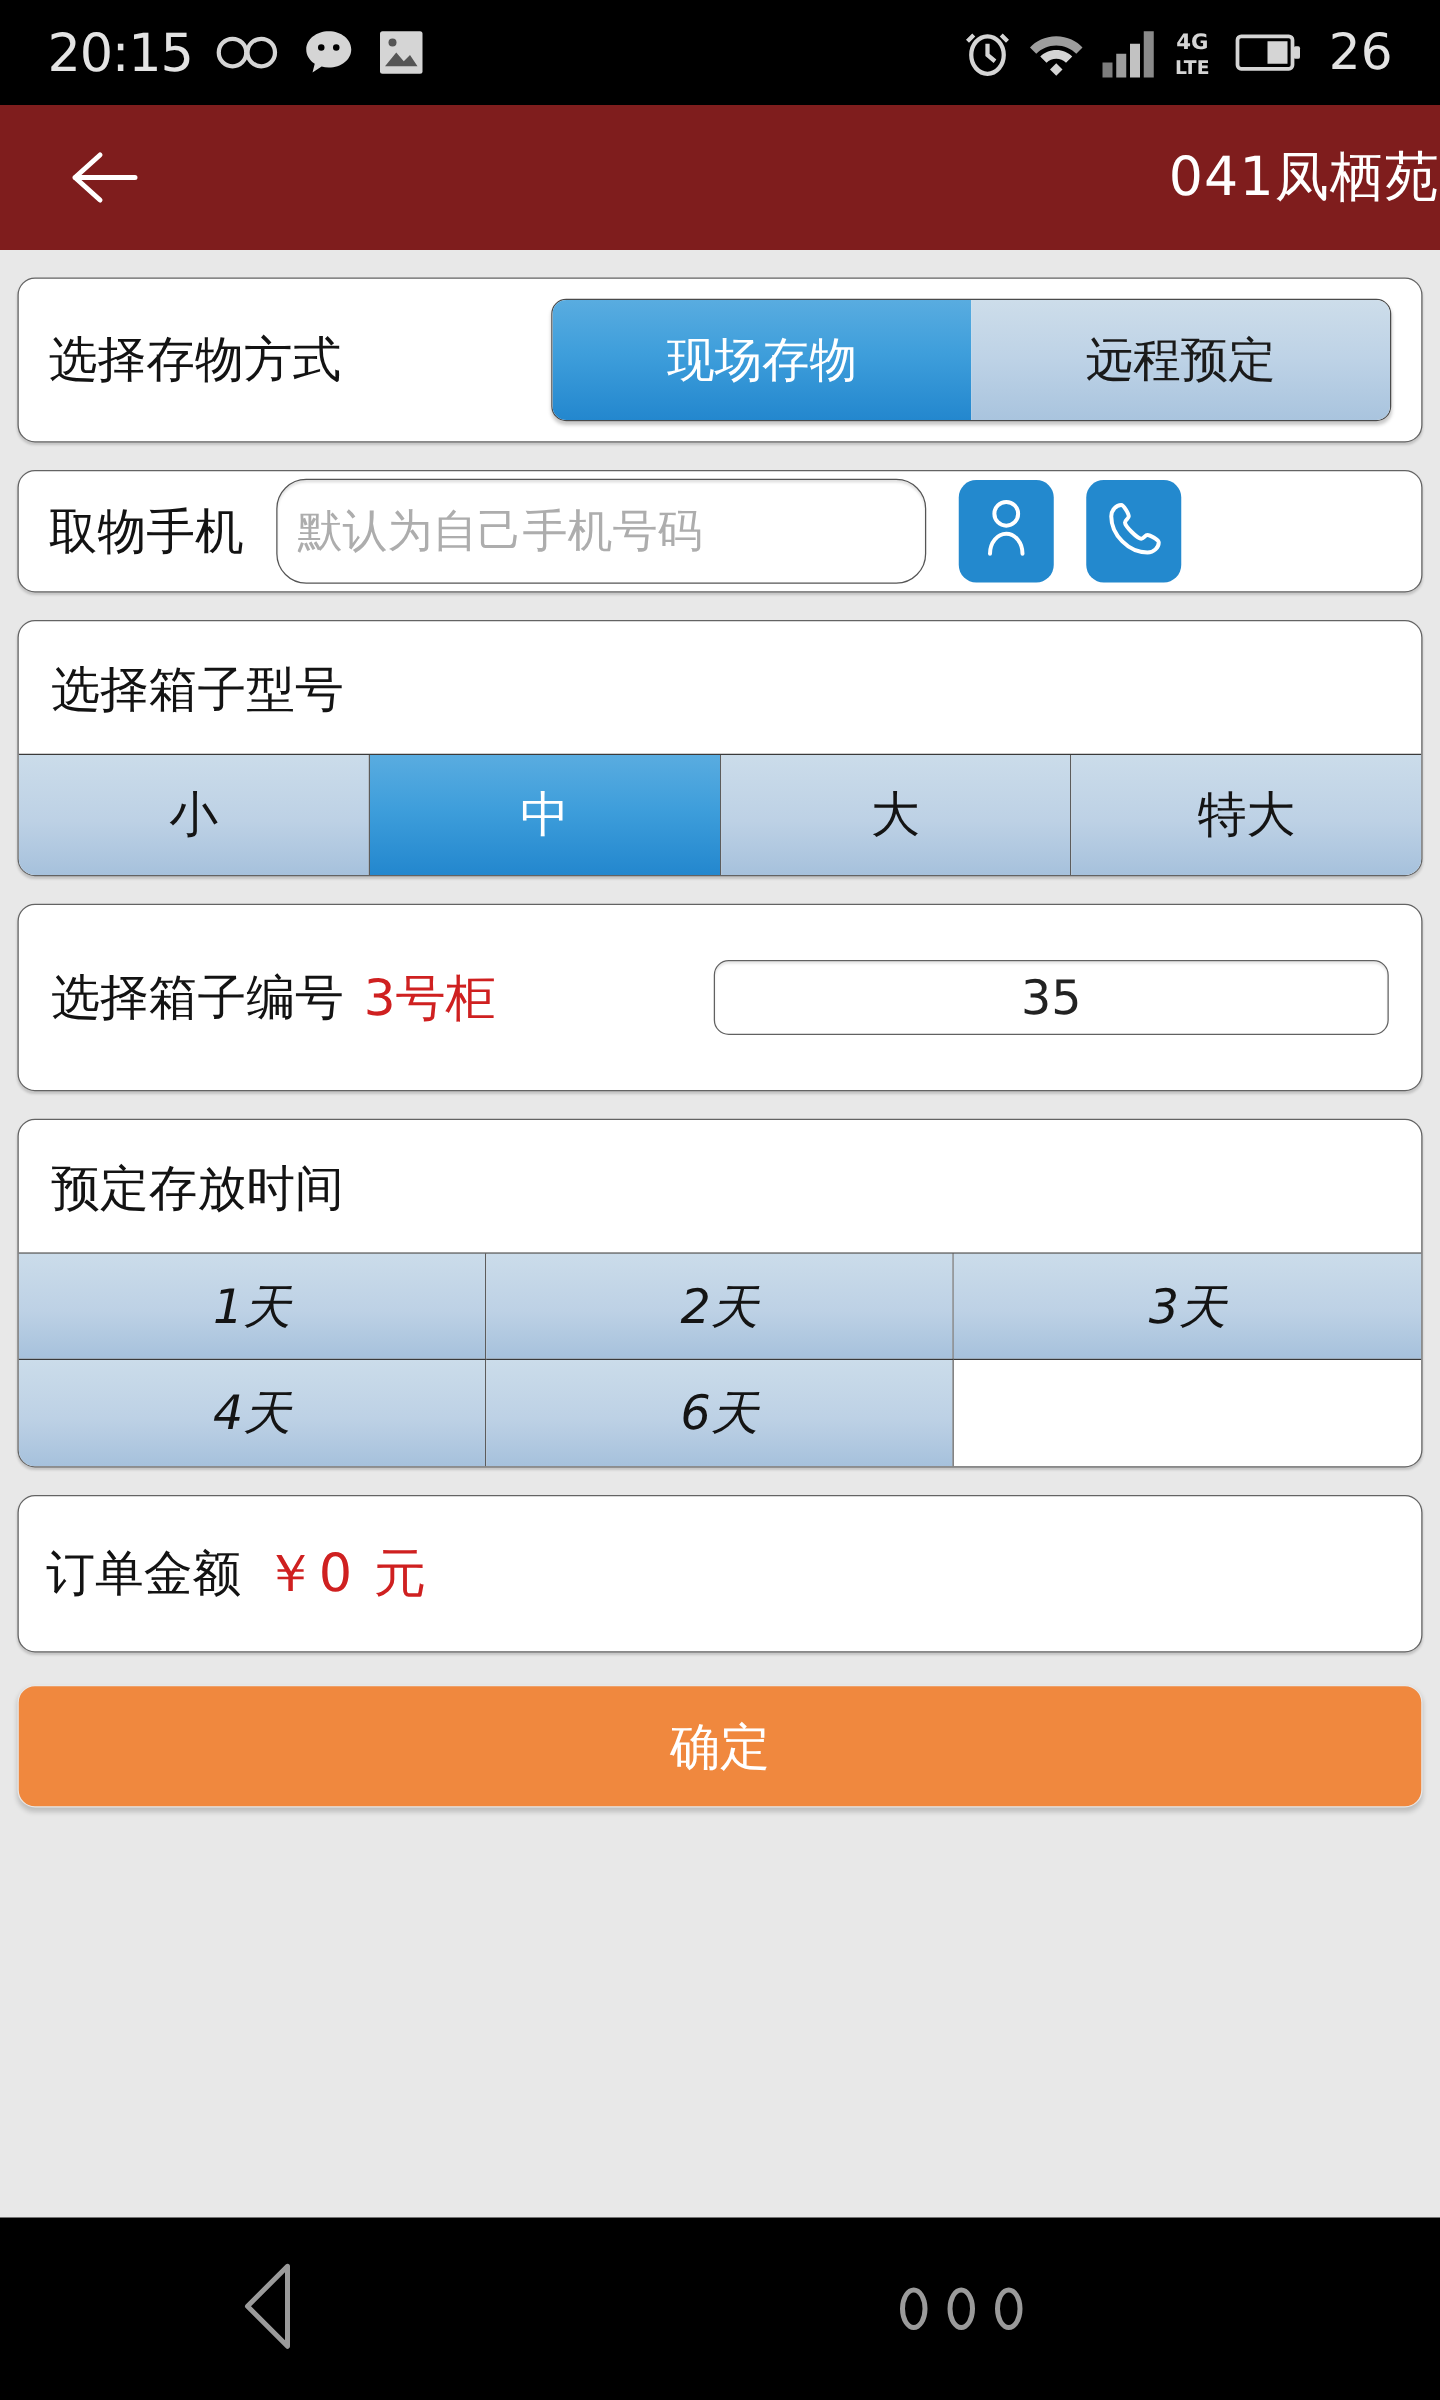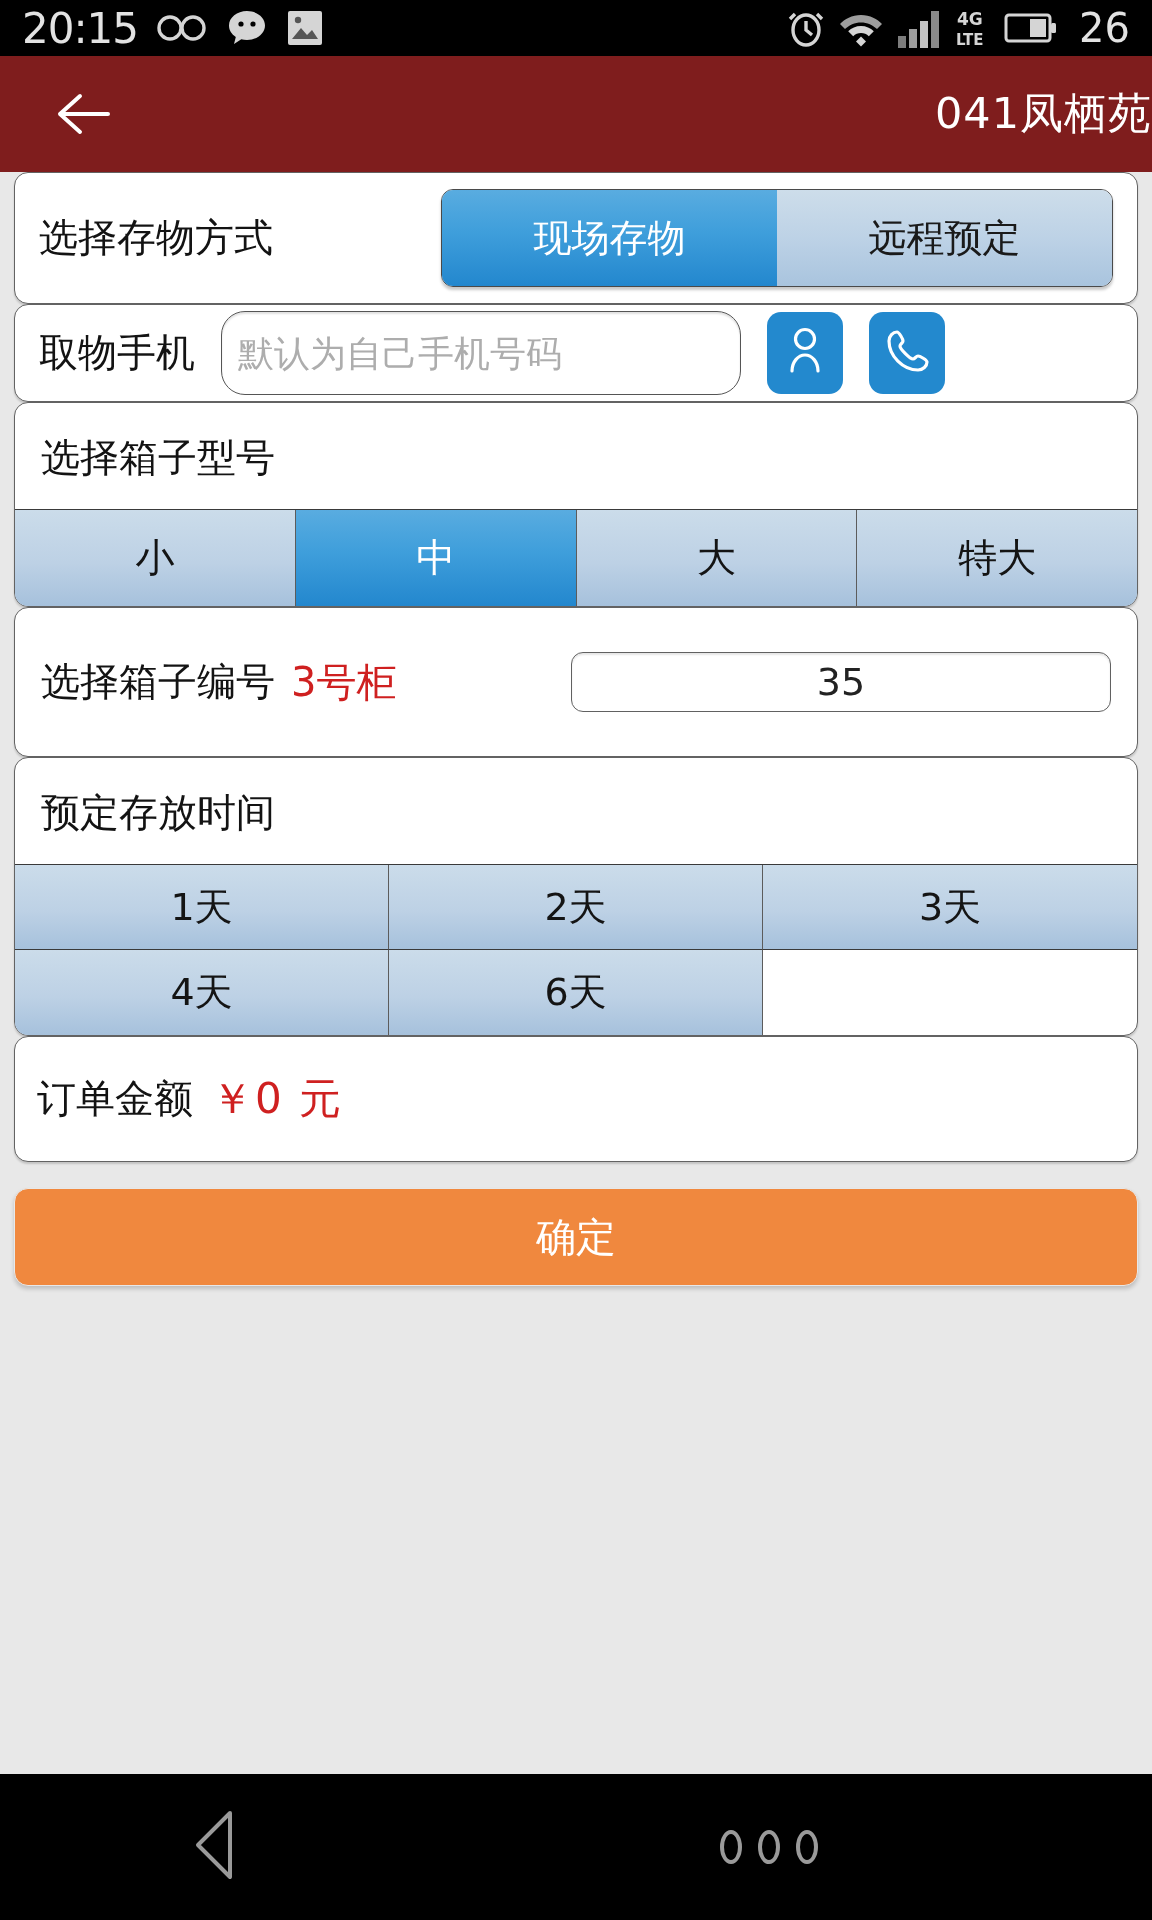--- a/index.html
+++ b/index.html
@@ -6,22 +6,22 @@
   html, body {
     width: 1152px; height: 1920px;
     background: #e8e8e8;
     font-family: "DejaVu Sans", "Liberation Sans", sans-serif;
     overflow: hidden;
   }
   .phone { position: relative; width: 1152px; height: 1920px; background: #e8e8e8; }
 
   
   .statusbar {
-    height: 56px; background: #000; color: #d8d8d8;
-    display: flex; align-items: center; padding: 0 22px;
+    height: 84px; background: #000; color: #d8d8d8;
+    display: flex; align-items: center; padding: 0 38px;
   }
   .sb-left { display: flex; align-items: center; gap: 18px; }
   .sb-time { font-size: 42px; letter-spacing: -1px; color: #e3e3e3; font-family: "DejaVu Sans", sans-serif; }
   .sb-right { margin-left: auto; display: flex; align-items: center; gap: 13px; }
   .sb-icon { display: inline-flex; align-items: center; justify-content: center; }
   .sb-batt-num { font-size: 40px; color: #e3e3e3; margin-left: 8px; }
 
   
   .titlebar {
     height: 116px; background: #7f1d1d; position: relative;
@@ -31,21 +31,21 @@
     position: absolute; left: 52px; top: 50%; transform: translateY(-50%);
     width: 62px; height: 52px; cursor: pointer;
   }
   .title-text { color: #fff; font-size: 43px; font-weight: 400; letter-spacing: 1px; }
 
   
   .content { padding: 0 14px; }
 
   .card {
     background: #fff; border: 1px solid #636363; border-radius: 14px;
-    overflow: hidden;
+    margin-top: 22px; overflow: hidden;
     box-shadow: 0 2px 2px rgba(0,0,0,0.16);
   }
 
   
   .row-method { display: flex; align-items: center; height: 130px; padding: 0 24px; }
   .lbl { font-size: 39px; color: #131313; white-space: nowrap; }
   .seg-wrap {
     margin-left: auto; display: flex; width: 672px; height: 98px;
     border-radius: 12px; overflow: hidden;
     border: 1px solid #4a4a4a;
@@ -93,21 +93,21 @@
   .num-red { color: #cf2020; font-size: 40px; margin-left: 16px; }
   .num-box {
     margin-left: auto; width: 540px; height: 60px;
     border: 1px solid #616161; border-radius: 12px; background: #fff;
     display: flex; align-items: center; justify-content: center;
     font-size: 38px; color: #222; cursor: pointer;
     box-shadow: inset 0 2px 2px rgba(0,0,0,0.10);
   }
 
   
-  .day-grid { display: grid; grid-template-columns: repeat(3, 1fr); border-top: 1px solid #3a3a3a; }
+  .day-grid { display: grid; grid-template-columns: repeat(3, 1fr); border-top: 1px solid #3a3a3a; font-style: italic; }
   .day {
     height: 85px; display: flex; align-items: center; justify-content: center;
     font-size: 38px; color: #141414; cursor: pointer;
     background: linear-gradient(to bottom, #cbdcea 0%, #bdd1e5 55%, #a6c1dc 100%);
     border-right: 1px solid #5c5c5c; border-bottom: 1px solid #3a3a3a;
   }
   .day:nth-child(3n) { border-right: none; }
   .day:nth-child(n+4) { border-bottom: none; }
 
   

